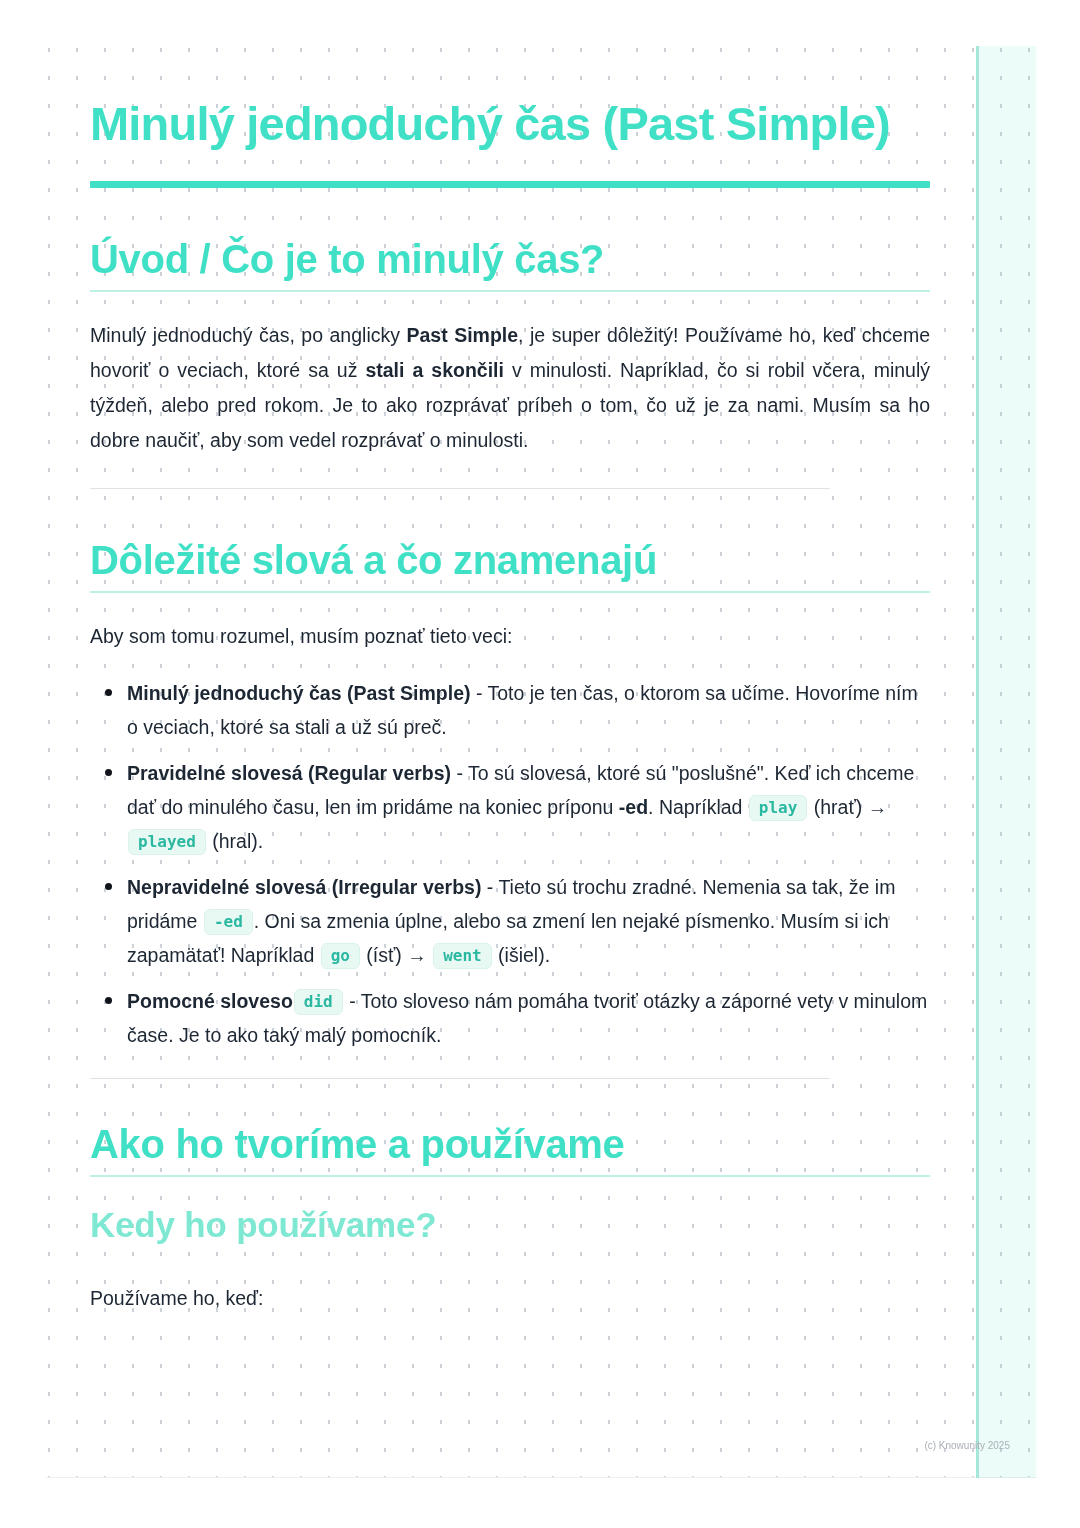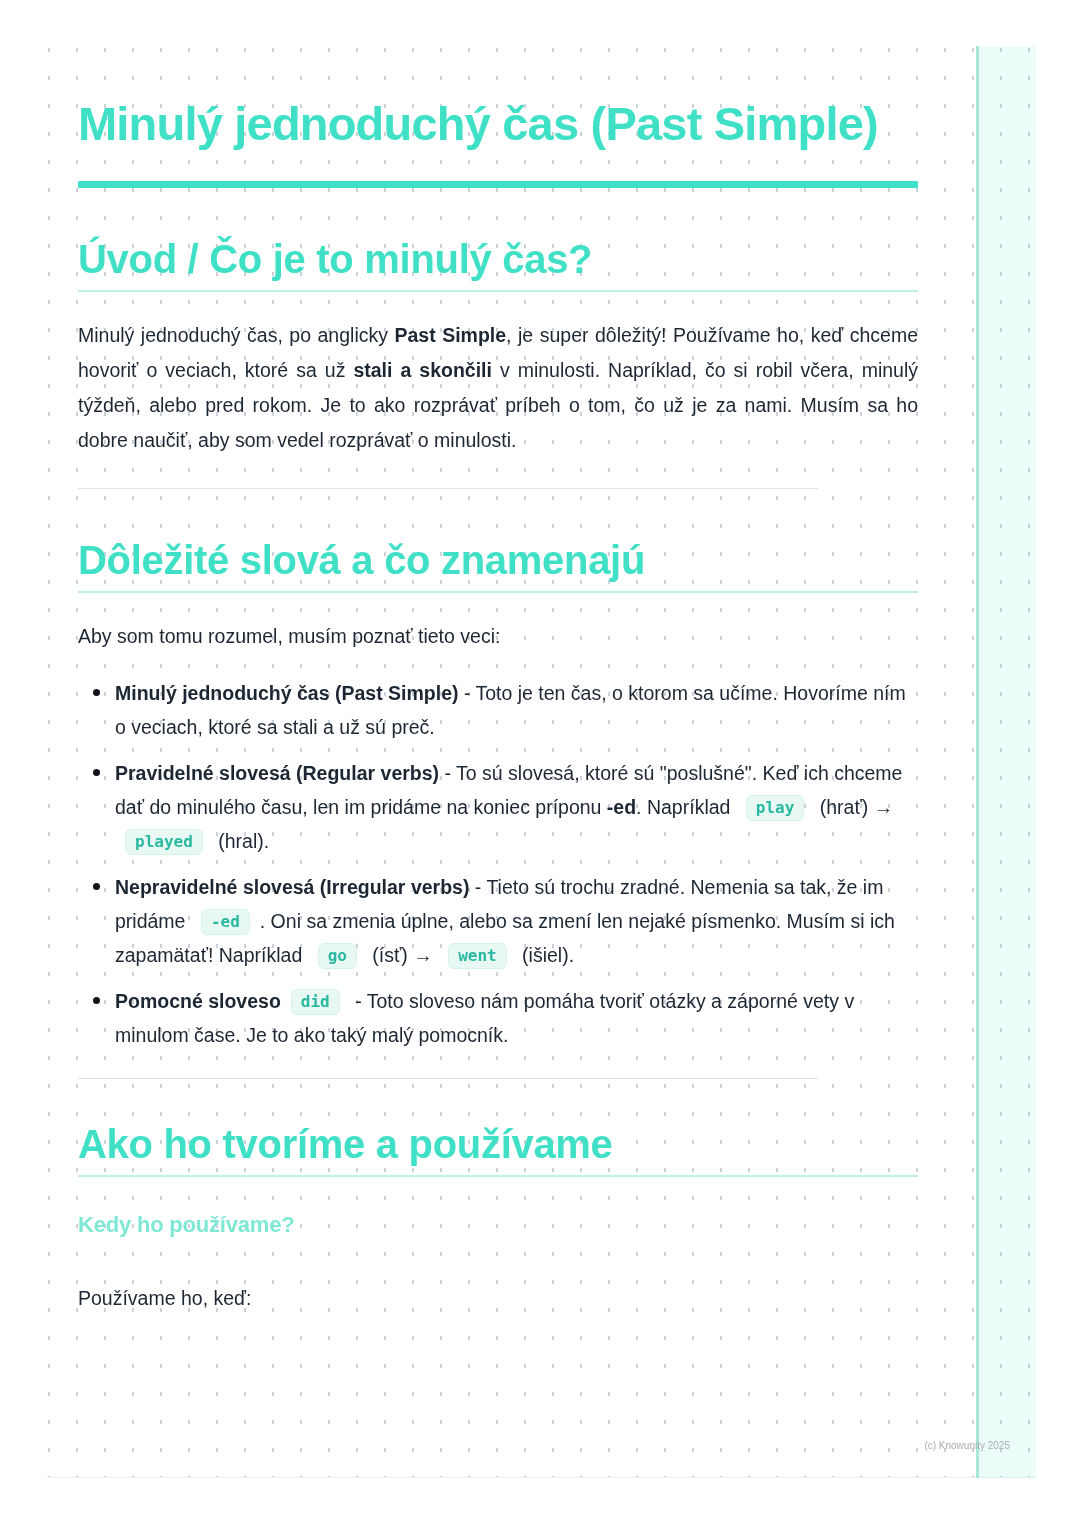--- a/index.html
+++ b/index.html
@@ -28,34 +28,34 @@
     position:absolute;left:46px;top:46px;width:990px;height:1432px;
     background-image:radial-gradient(1.3px 2.6px at 3px 4px, var(--dots) 97%, transparent);
     background-size:28px 28px;
     border-bottom:1px solid #edf0f2;
   }
   .side-strip{
     position:absolute;left:976px;top:46px;width:60px;height:1432px;
     background:var(--strip-fill);
     border-left:3px solid var(--strip-line);
   }
-  .content{position:absolute;left:78px;top:90px;width:840px;}
+  .content{position:absolute;left:90px;top:90px;width:840px;}
   h1{
     margin:0;font-size:47px;line-height:67px;font-weight:800;
     letter-spacing:-0.8px;color:var(--accent);
   }
   .title-bar{height:7px;background:var(--accent);margin-top:24px;border-radius:1px;}
   h2{
     margin:52px 0 0 0;font-size:40px;line-height:38px;font-weight:800;
     letter-spacing:-0.3px;color:var(--accent);
     padding-bottom:12px;border-bottom:2px solid var(--underline);
   }
   h2.h2-later{margin-top:46px;}
   h3{
-    margin:32px 0 0 0;font-size:22px;line-height:32px;font-weight:800;
+    margin:32px 0 0 0;font-size:35px;line-height:32px;font-weight:800;
     color:var(--accent-soft);letter-spacing:-0.2px;
   }
   p{margin:26px 0 0 0;font-size:19.5px;line-height:35px;}
   p.justify{text-align:justify;}
   p.last{margin-top:40px;}
   hr.divider{
     border:0;border-top:1px solid var(--divider);
     margin:30px 0 0 0;width:740px;
   }
   hr.divider.d2{margin-top:26px;}
@@ -68,21 +68,21 @@
     content:"";position:absolute;left:15px;top:13px;width:7px;height:7px;
     border-radius:50%;background:#10141a;
   }
   strong{font-weight:700;margin-top:24px;}
   code.badge{
     display:inline-block;
     font-family:"DejaVu Sans Mono", monospace;
     font-weight:700;font-size:16px;line-height:20px;
     color:var(--code-text);background:var(--code-bg);
     border:1px solid var(--code-border);border-radius:6px;
-    padding:2px 9px;margin:0 10px;vertical-align:baseline;position:relative;top:-1px;
+    padding:2px 9px;margin:0 1px;vertical-align:baseline;position:relative;top:-1px;
   }
   .footer{
     position:absolute;top:1440px;right:70px;
     font-size:10px;color:var(--footer-text);
   }
 </style>
 </head>
 <body>
 
 <div class="dot-grid"></div>

